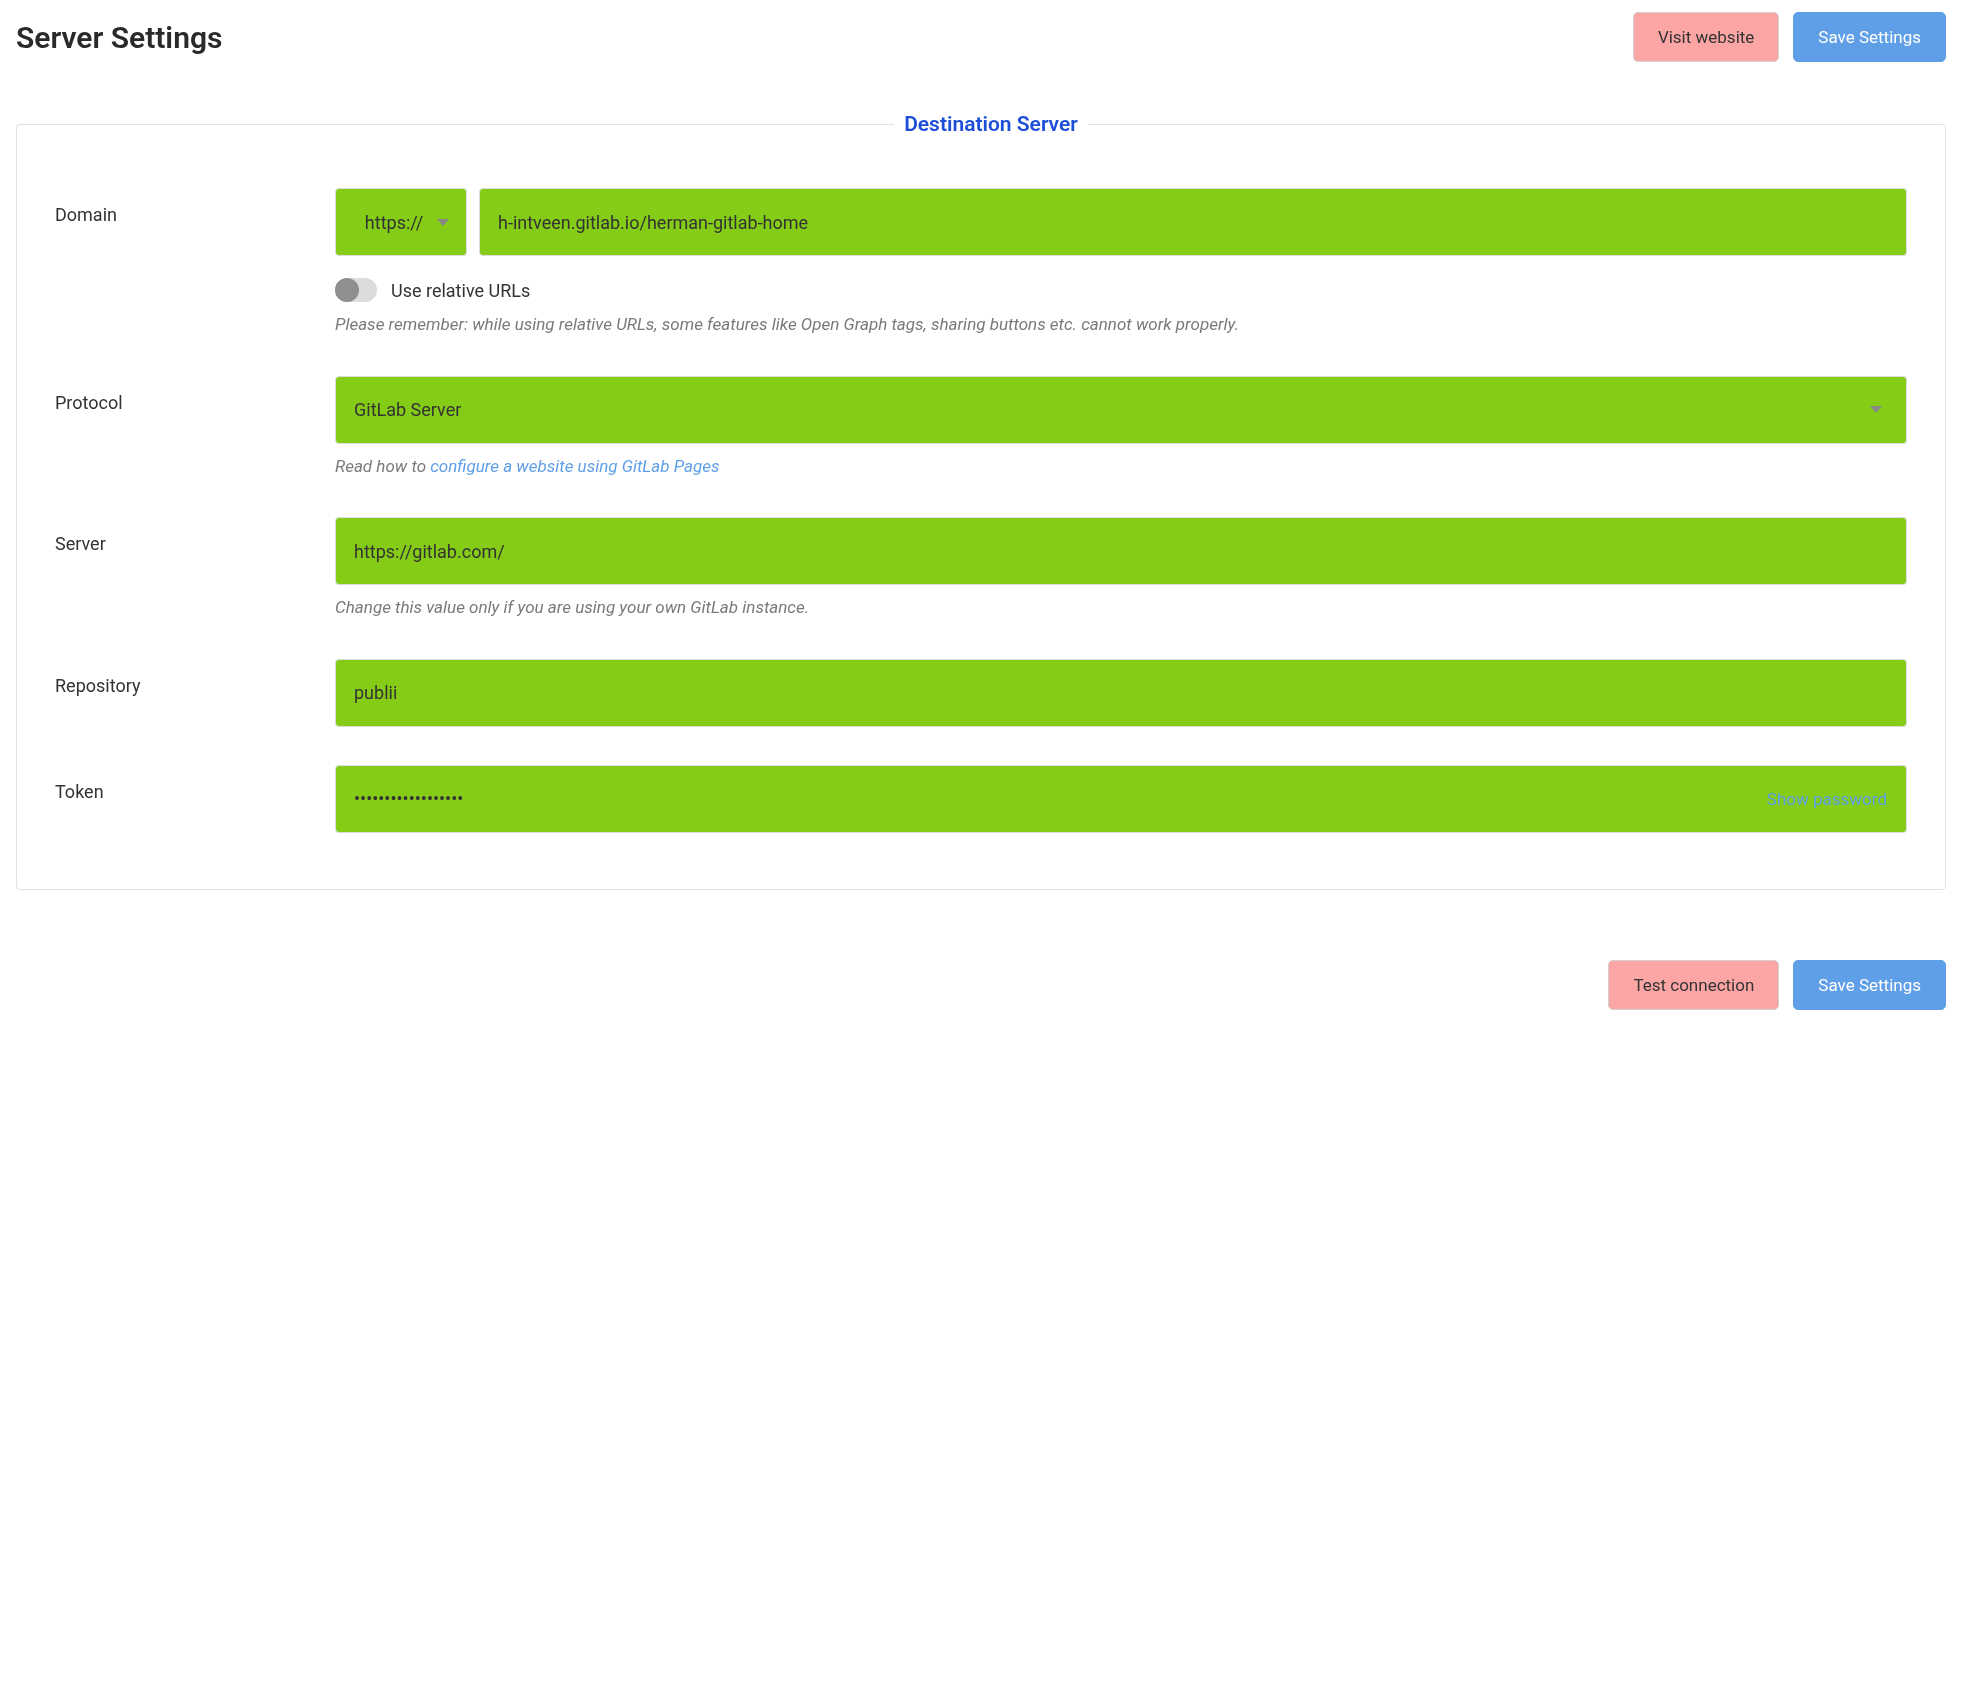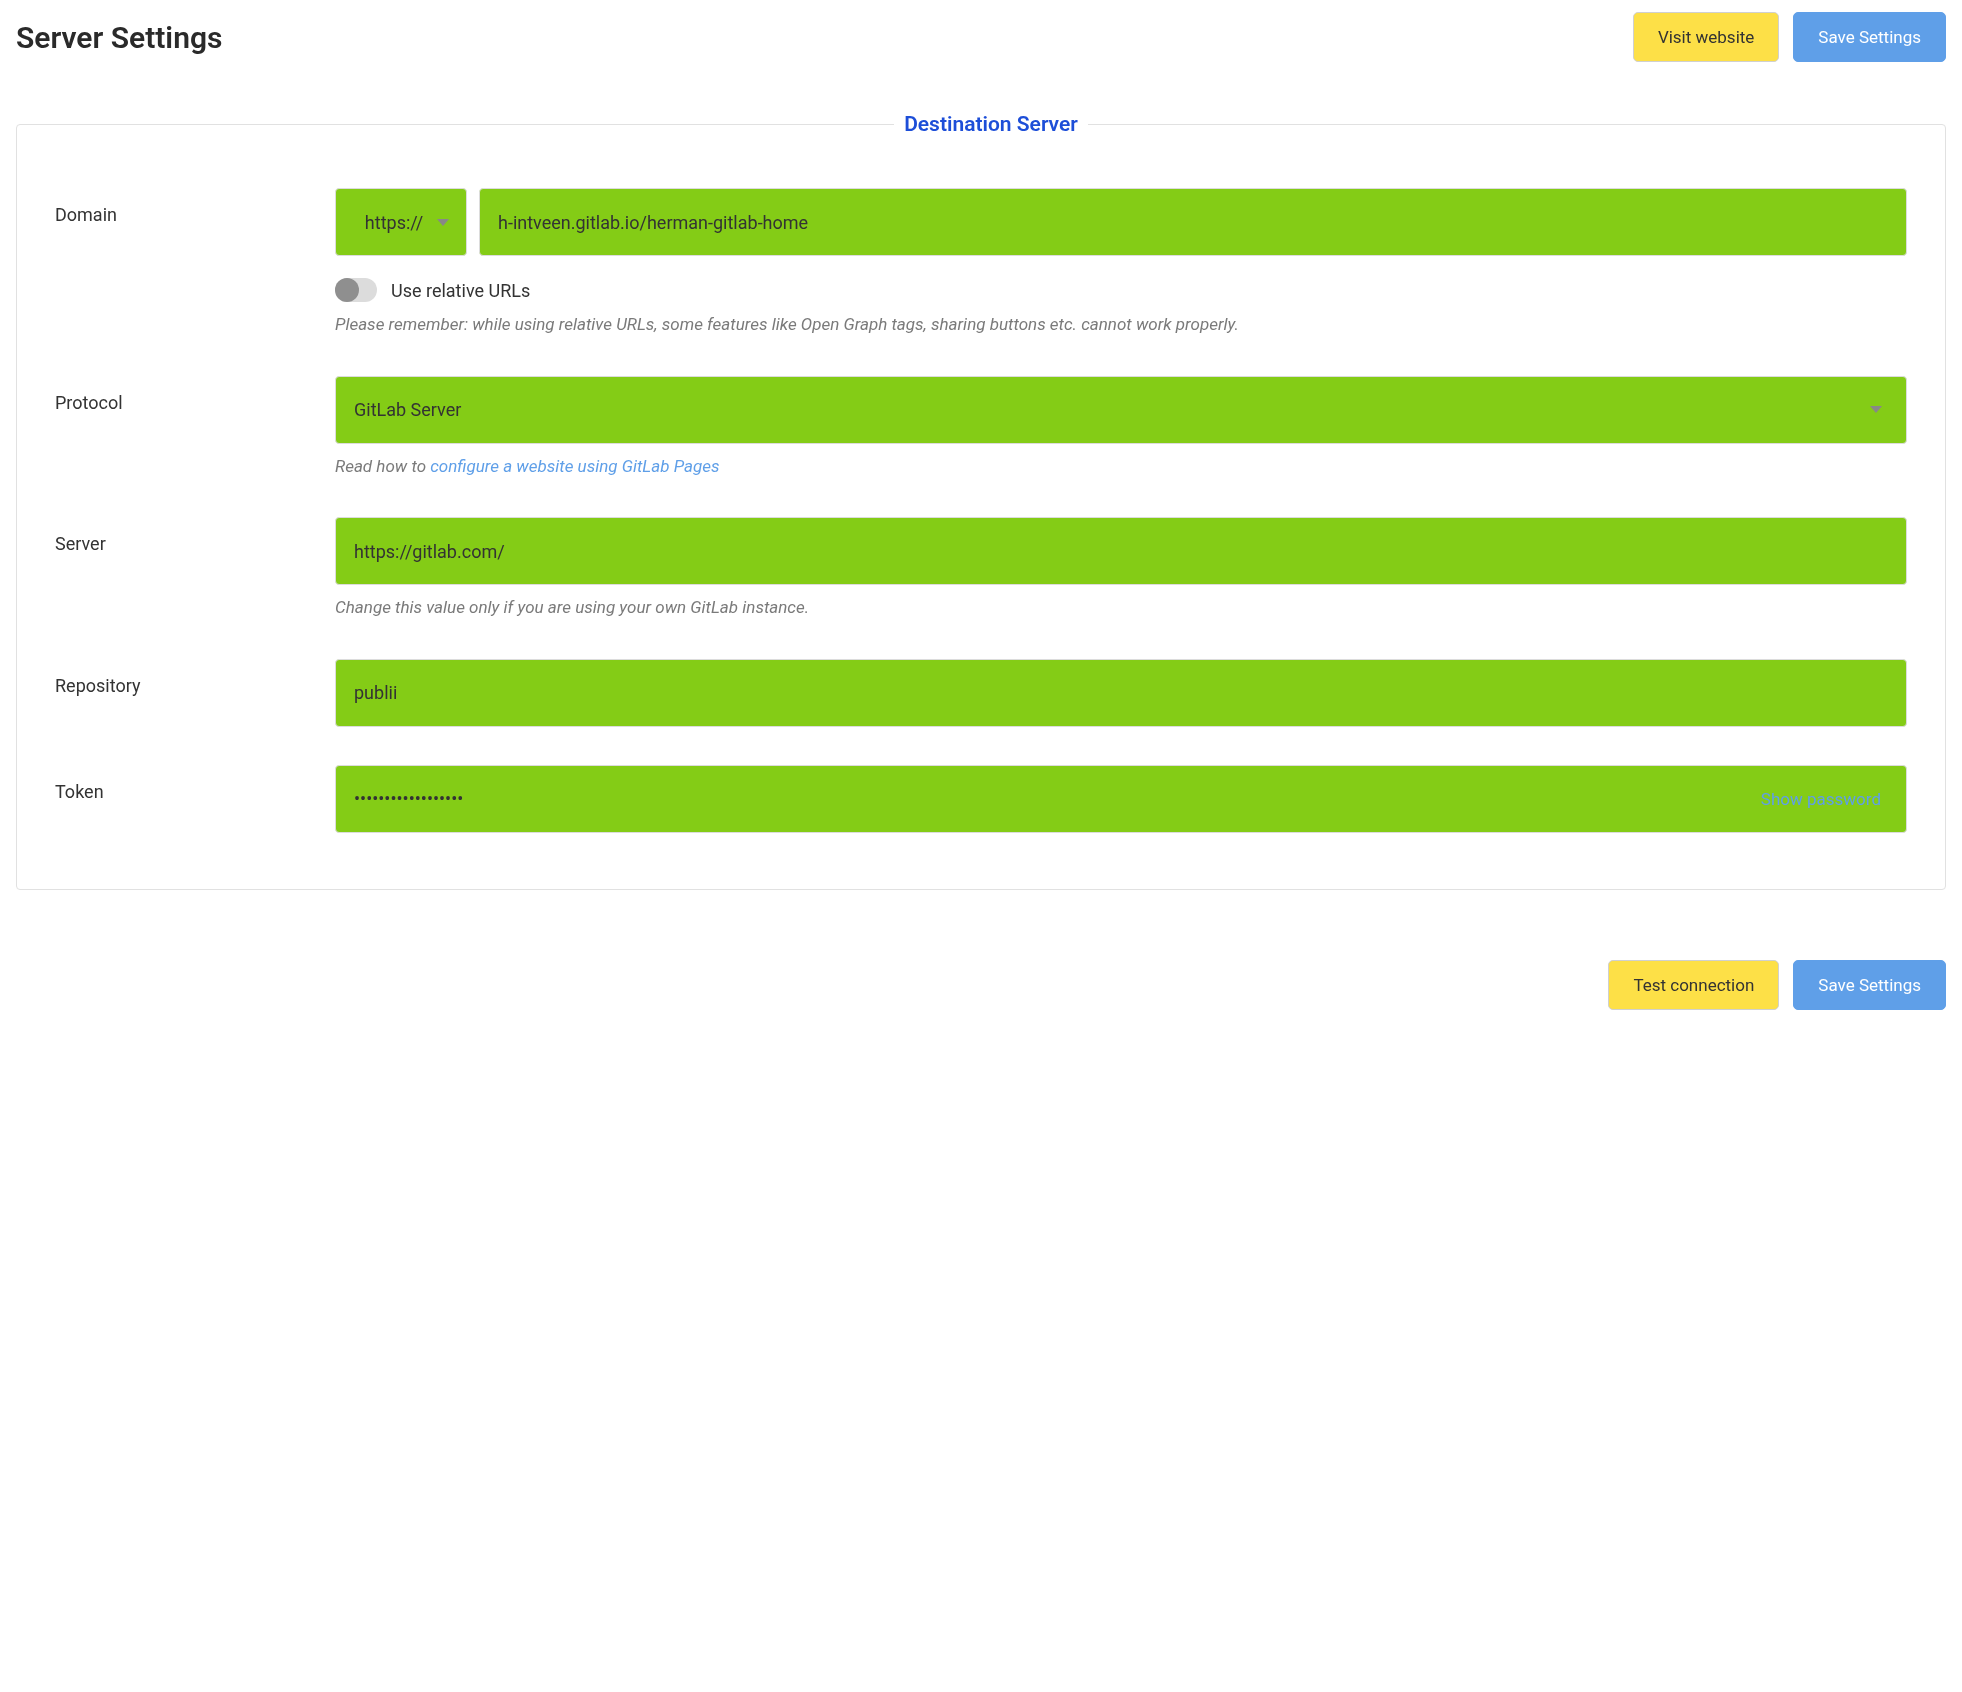--- a/index.html
+++ b/index.html
@@ -30,21 +30,21 @@
     }
     .btn {
       padding: 14px 24px;
       font-size: 17px;
       border-radius: 5px;
       cursor: pointer;
       border: 1px solid transparent;
       font-family: inherit;
     }
     .btn-outline {
-      background: #fde047;
+      background: #fca5a5;
       border: 1px solid #d0d0d0;
       color: #333;
     }
     .btn-primary {
       background: #5f9fe8;
       color: #ffffff;
       border: 1px solid #5f9fe8;
     }
     fieldset.panel {
       border: 1px solid #e1e1e1;
@@ -162,21 +162,21 @@
       cursor: pointer;
     }
     .input-with-action {
       position: relative;
     }
     .input-with-action .text-input {
       padding-right: 170px;
     }
     .input-action {
       position: absolute;
-      right: 26px;
+      right: 20px;
       top: 50%;
       transform: translateY(-50%);
       font-size: 17px;
       color: #5f9fe8;
       cursor: pointer;
       background: none;
       border: none;
       font-family: inherit;
     }
     .footer-buttons {

